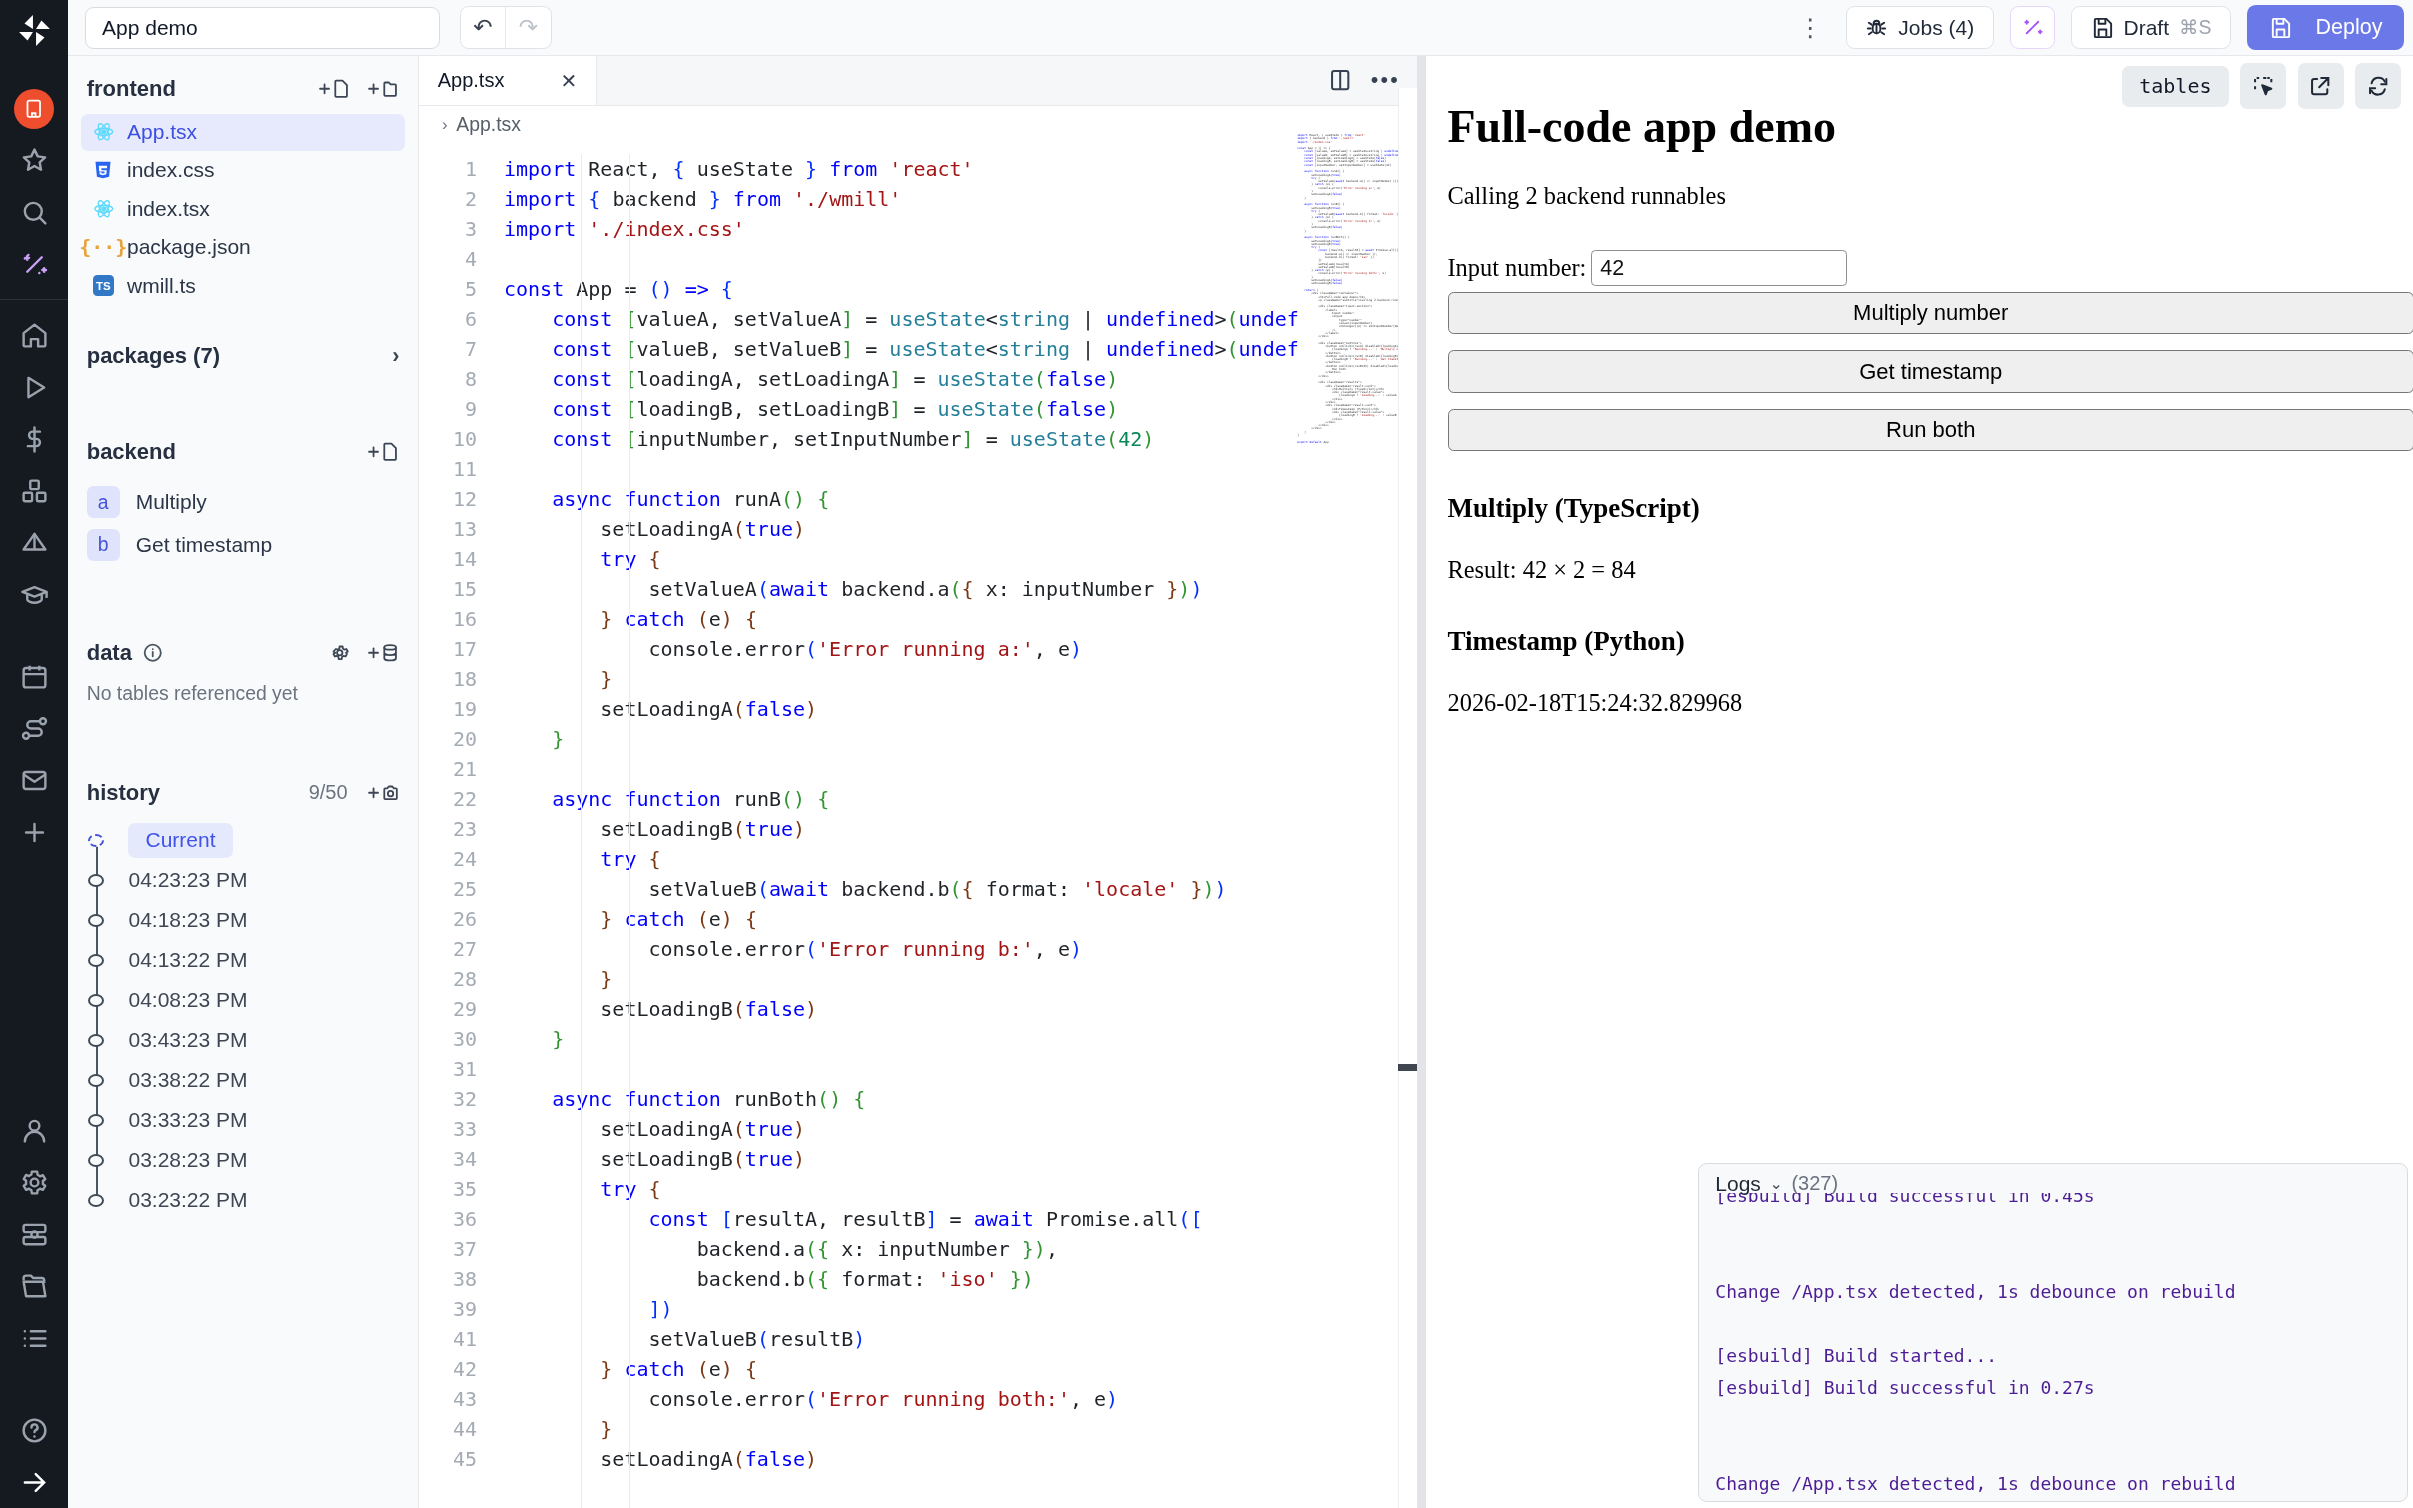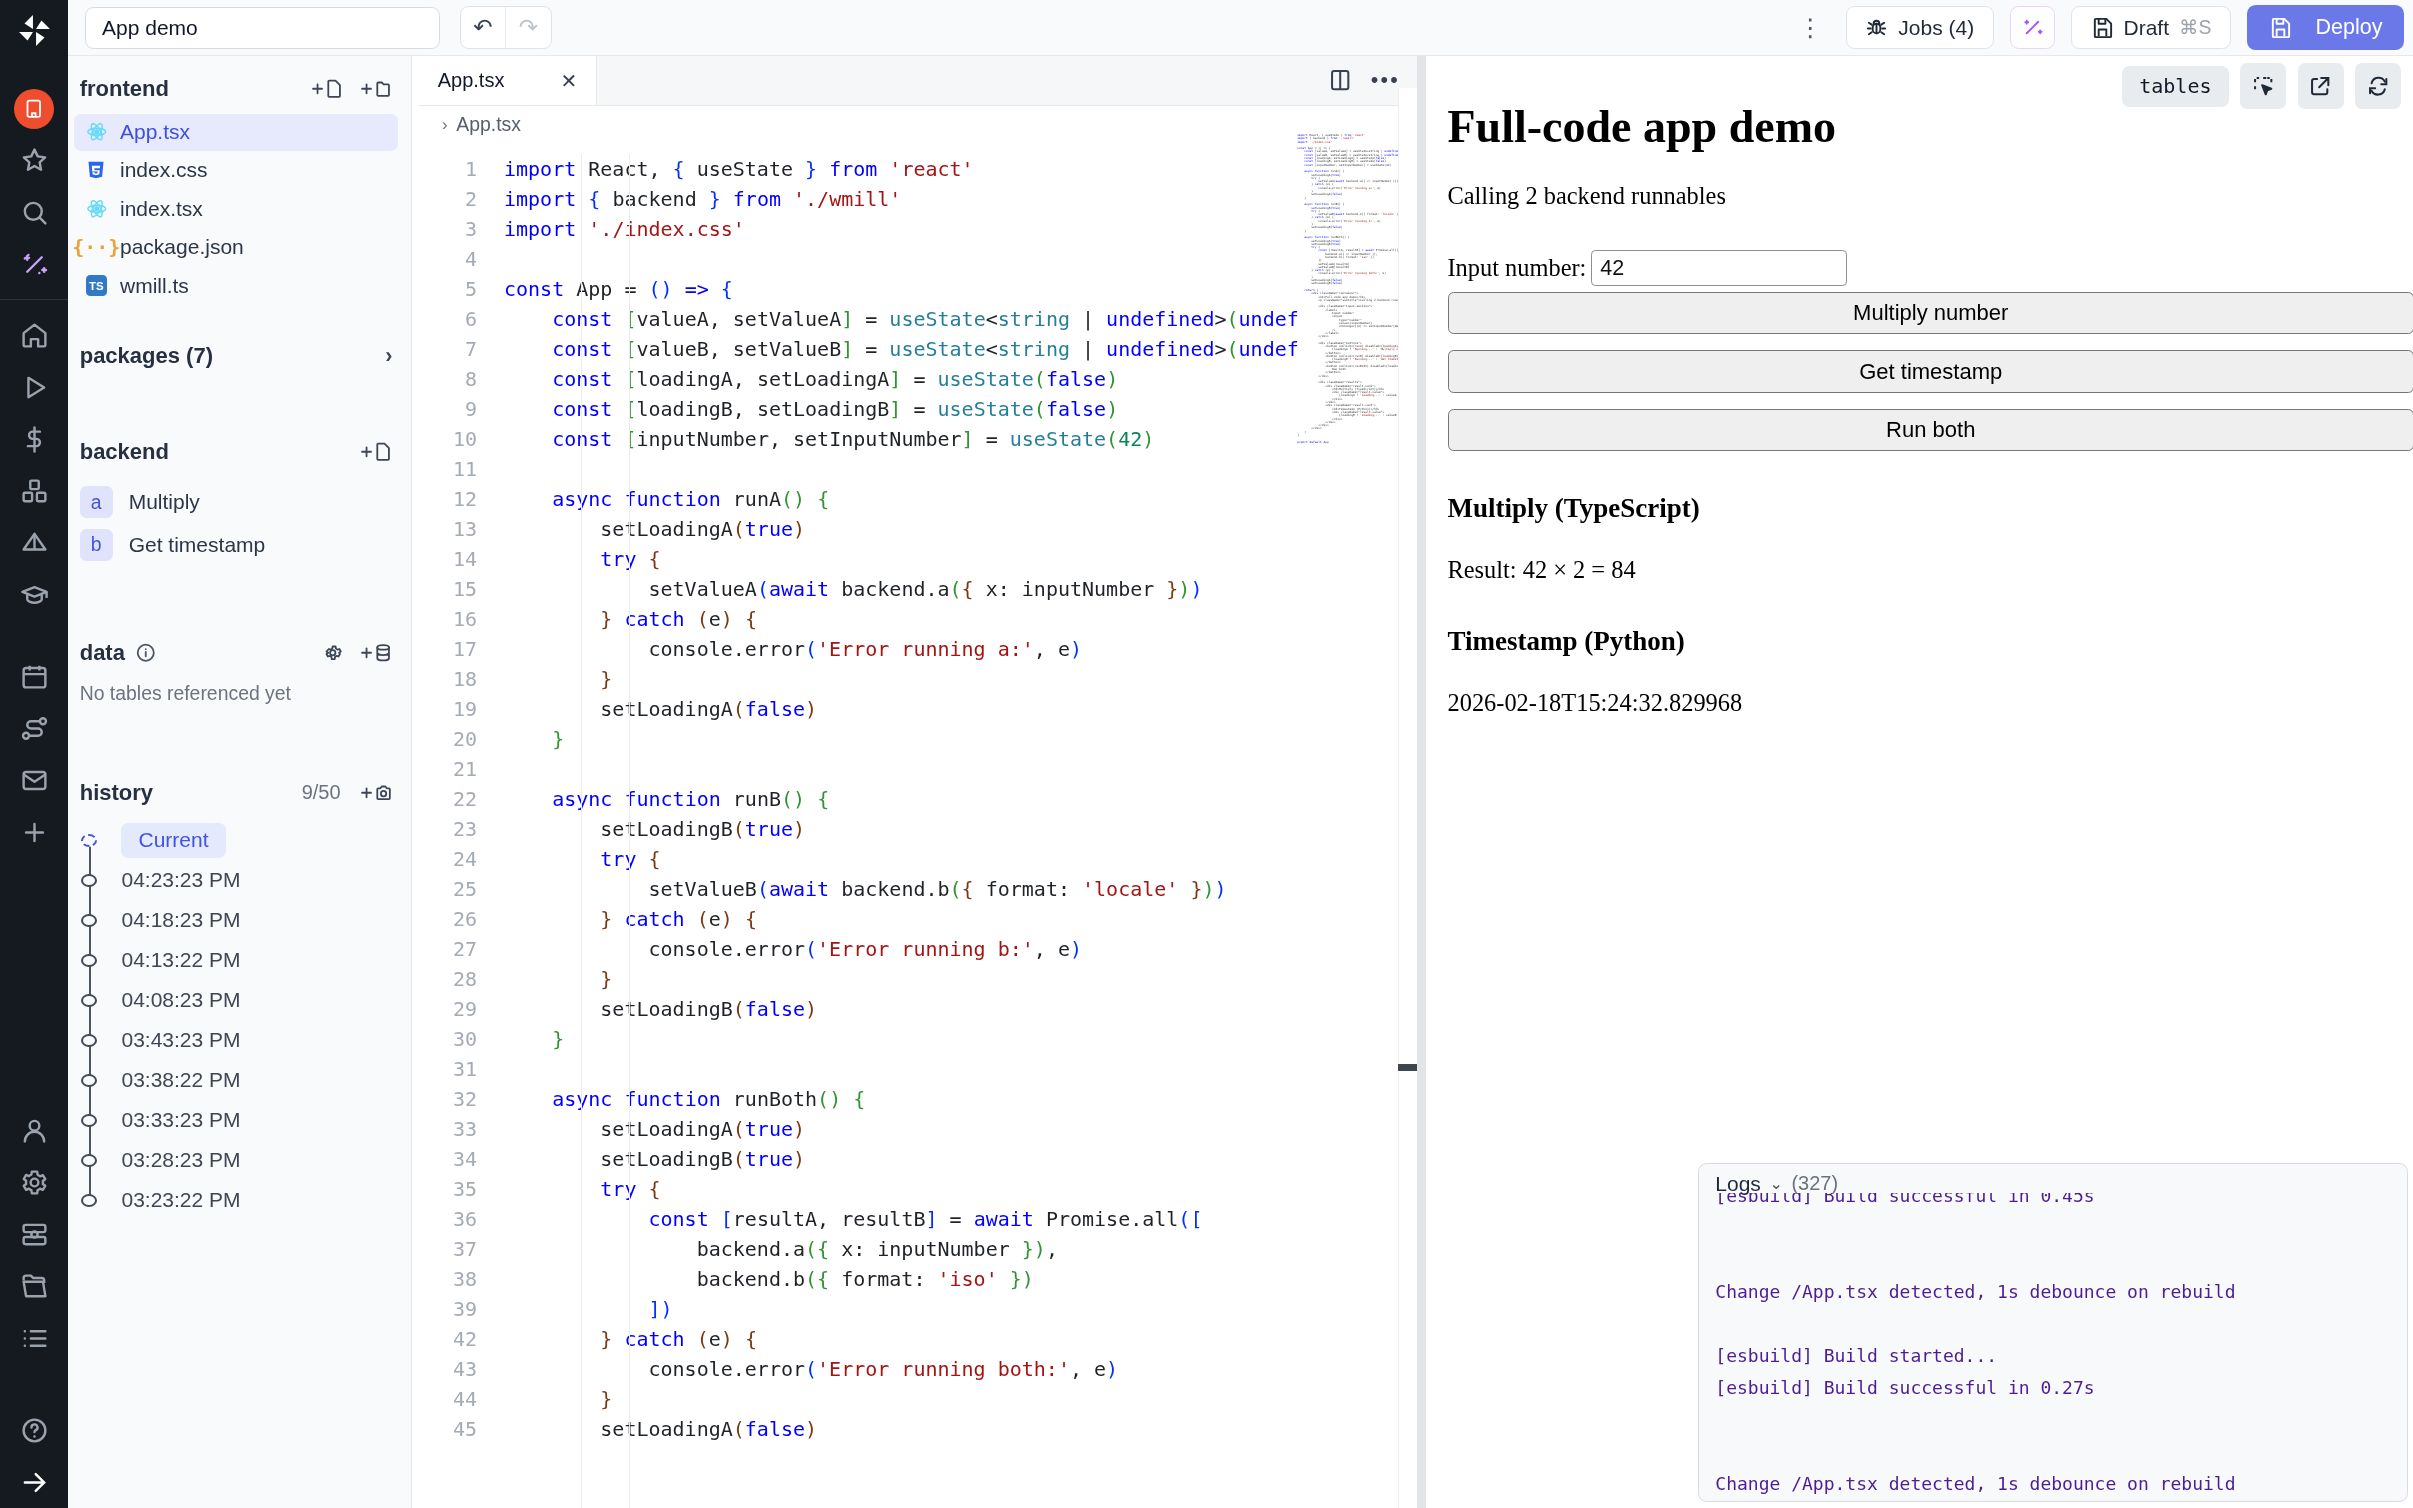--- a/index.html
+++ b/index.html
@@ -37,21 +37,21 @@
   .tb-btn svg { width:23px; height:23px; }
   .shortcut { color:#9ca3af; font-size:19.4px; }
   .wand-btn { width:45px; height:43px; display:flex; align-items:center; justify-content:center;
     background:#fff; border:1.4px solid #e7d5fb; border-radius:8.6px; color:#a855f7; cursor:pointer; }
   .wand-btn svg { width:23px; height:23px; }
   .deploy { display:flex; align-items:center; gap:24px; height:45px; padding:0 21.5px; border-radius:8.6px;
     border:none; color:#fff; font-size:21.5px; cursor:pointer; }
   .deploy svg { width:23px; height:23px; }
 
   
-  #explorer { position:absolute; left:61px; top:56px; width:351px; height:1452px; background:#f9fafb;
+  #explorer { position:absolute; left:68px; top:56px; width:351px; height:1452px; background:#f9fafb;
     border-right:1.4px solid #e6e8eb; padding:20px 18.7px 0 18.7px; }
   .sec-head { display:flex; align-items:center; font-size:22px; font-weight:bold; color:#263041; }
   .sec-head .hicons { margin-left:auto; display:flex; align-items:center; gap:16px; color:#3d4654; }
   .hicons svg { width:21.5px; height:21.5px; cursor:pointer; }
   .file-row { display:flex; align-items:center; gap:13px; height:37px; margin:1.4px -5.7px; padding:0 11.5px;
     border-radius:7.2px; font-size:21px; color:#2b3648; cursor:pointer; }
   .file-row.sel { background:#e7eafc; color:#3c4fe0; }
   .fic { width:21.5px; height:21.5px; display:flex; align-items:center; justify-content:center; flex:none; }
   .packages-row { display:flex; align-items:center; margin-top:39px; font-size:22px; font-weight:bold;
     color:#263041; cursor:pointer; }
@@ -534,20 +534,21 @@
         <div class="cl"><span class="ln">30</span><span class="lt"><span class="tk-d">    </span><span class="tk-b2">}</span></span></div>
         <div class="cl"><span class="ln">31</span><span class="lt"></span></div>
         <div class="cl"><span class="ln">32</span><span class="lt"><span class="tk-d">    </span><span class="tk-k">async</span><span class="tk-d"> </span><span class="tk-k">function</span><span class="tk-d"> runBoth</span><span class="tk-b2">()</span><span class="tk-d"> </span><span class="tk-b2">{</span></span></div>
         <div class="cl"><span class="ln">33</span><span class="lt"><span class="tk-d">        setLoadingA</span><span class="tk-b3">(</span><span class="tk-k">true</span><span class="tk-b3">)</span></span></div>
         <div class="cl"><span class="ln">34</span><span class="lt"><span class="tk-d">        setLoadingB</span><span class="tk-b3">(</span><span class="tk-k">true</span><span class="tk-b3">)</span></span></div>
         <div class="cl"><span class="ln">35</span><span class="lt"><span class="tk-d">        </span><span class="tk-k">try</span><span class="tk-d"> </span><span class="tk-b3">{</span></span></div>
         <div class="cl"><span class="ln">36</span><span class="lt"><span class="tk-d">            </span><span class="tk-k">const</span><span class="tk-d"> </span><span class="tk-b1">[</span><span class="tk-d">resultA, resultB</span><span class="tk-b1">]</span><span class="tk-d"> = </span><span class="tk-k">await</span><span class="tk-d"> Promise.all</span><span class="tk-b1">(</span><span class="tk-b1">[</span></span></div>
         <div class="cl"><span class="ln">37</span><span class="lt"><span class="tk-d">                backend.a</span><span class="tk-b2">(</span><span class="tk-b2">{</span><span class="tk-d"> x: inputNumber </span><span class="tk-b2">}</span><span class="tk-b2">)</span><span class="tk-d">,</span></span></div>
         <div class="cl"><span class="ln">38</span><span class="lt"><span class="tk-d">                backend.b</span><span class="tk-b2">(</span><span class="tk-b2">{</span><span class="tk-d"> format: </span><span class="tk-s">'iso'</span><span class="tk-d"> </span><span class="tk-b2">}</span><span class="tk-b2">)</span></span></div>
         <div class="cl"><span class="ln">39</span><span class="lt"><span class="tk-d">            </span><span class="tk-b1">]</span><span class="tk-b1">)</span></span></div>
+        <div class="cl"><span class="ln">41</span><span class="lt"><span class="tk-d">            setValueB</span><span class="tk-b1">(</span><span class="tk-d">resultB</span><span class="tk-b1">)</span></span></div>
         <div class="cl"><span class="ln">42</span><span class="lt"><span class="tk-d">        </span><span class="tk-b3">}</span><span class="tk-d"> </span><span class="tk-k">catch</span><span class="tk-d"> </span><span class="tk-b3">(</span><span class="tk-d">e</span><span class="tk-b3">)</span><span class="tk-d"> </span><span class="tk-b3">{</span></span></div>
         <div class="cl"><span class="ln">43</span><span class="lt"><span class="tk-d">            console.error</span><span class="tk-b1">(</span><span class="tk-s">'Error running both:'</span><span class="tk-d">, e</span><span class="tk-b1">)</span></span></div>
         <div class="cl"><span class="ln">44</span><span class="lt"><span class="tk-d">        </span><span class="tk-b3">}</span></span></div>
         <div class="cl"><span class="ln">45</span><span class="lt"><span class="tk-d">        setLoadingA</span><span class="tk-b3">(</span><span class="tk-k">false</span><span class="tk-b3">)</span></span></div>
       </div>
     <div id="minimap"><div><span class="mk">import</span> React, { useState } <span class="mk">from</span> <span class="ms">'react'</span></div><div><span class="mk">import</span> { backend } <span class="mk">from</span> <span class="ms">'./wmill'</span></div><div><span class="mk">import</span> <span class="ms">'./index.css'</span></div><div>&nbsp;</div><div><span class="mk">const</span> App = () =&gt; {</div><div>    <span class="mk">const</span> [valueA, setValueA] = useState&lt;string | <span class="mk">undefined</span>&gt;()</div><div>    <span class="mk">const</span> [valueB, setValueB] = useState&lt;string | <span class="mk">undefined</span>&gt;()</div><div>    <span class="mk">const</span> [loadingA, setLoadingA] = useState(<span class="mk">false</span>)</div><div>    <span class="mk">const</span> [loadingB, setLoadingB] = useState(<span class="mk">false</span>)</div><div>    <span class="mk">const</span> [inputNumber, setInputNumber] = useState(42)</div><div>&nbsp;</div><div>    <span class="mk">async</span> <span class="mk">function</span> runA() {</div><div>        setLoadingA(<span class="mk">true</span>)</div><div>        <span class="mk">try</span> {</div><div>            setValueA(<span class="mk">await</span> backend.a({ x: inputNumber }))</div><div>        } <span class="mk">catch</span> (e) {</div><div>            console.error(<span class="ms">'Error running a:'</span>, e)</div><div>        }</div><div>        setLoadingA(<span class="mk">false</span>)</div><div>    }</div><div>&nbsp;</div><div>    <span class="mk">async</span> <span class="mk">function</span> runB() {</div><div>        setLoadingB(<span class="mk">true</span>)</div><div>        <span class="mk">try</span> {</div><div>            setValueB(<span class="mk">await</span> backend.b({ format: <span class="ms">'locale'</span> }))</div><div>        } <span class="mk">catch</span> (e) {</div><div>            console.error(<span class="ms">'Error running b:'</span>, e)</div><div>        }</div><div>        setLoadingB(<span class="mk">false</span>)</div><div>    }</div><div>&nbsp;</div><div>    <span class="mk">async</span> <span class="mk">function</span> runBoth() {</div><div>        setLoadingA(<span class="mk">true</span>)</div><div>        setLoadingB(<span class="mk">true</span>)</div><div>        <span class="mk">try</span> {</div><div>            <span class="mk">const</span> [resultA, resultB] = <span class="mk">await</span> Promise.all([</div><div>                backend.a({ x: inputNumber }),</div><div>                backend.b({ format: <span class="ms">'iso'</span> })</div><div>            ])</div><div>            setValueA(resultA)</div><div>            setValueB(resultB)</div><div>        } <span class="mk">catch</span> (e) {</div><div>            console.error(<span class="ms">'Error running both:'</span>, e)</div><div>        }</div><div>        setLoadingA(<span class="mk">false</span>)</div><div>        setLoadingB(<span class="mk">false</span>)</div><div>&nbsp;</div><div>    <span class="mk">return</span> (</div><div>        &lt;div className="container"&gt;</div><div>            &lt;h1&gt;Full-code app demo&lt;/h1&gt;</div><div>            &lt;p className="subtitle"&gt;Calling 2 backend runnables&lt;/p&gt;</div><div>&nbsp;</div><div>            &lt;div className="input-section"&gt;</div><div>                &lt;label&gt;</div><div>                    Input number:</div><div>                    &lt;input</div><div>                        type="number"</div><div>                        value={inputNumber}</div><div>                        onChange={(e) =&gt; setInputNumber(Number(e.target.value))}</div><div>                    /&gt;</div><div>                &lt;/label&gt;</div><div>            &lt;/div&gt;</div><div>&nbsp;</div><div>            &lt;div className="buttons"&gt;</div><div>                &lt;button onClick={runA} disabled={loadingA}&gt;</div><div>                    {loadingA ? <span class="ms">'Running...'</span> : <span class="ms">'Multiply number'</span>}</div><div>                &lt;/button&gt;</div><div>                &lt;button onClick={runB} disabled={loadingB}&gt;</div><div>                    {loadingB ? <span class="ms">'Running...'</span> : <span class="ms">'Get timestamp'</span>}</div><div>                &lt;/button&gt;</div><div>                &lt;button onClick={runBoth} disabled={loadingA || loadingB}&gt;</div><div>                    Run both</div><div>                &lt;/button&gt;</div><div>            &lt;/div&gt;</div><div>&nbsp;</div><div>            &lt;div className="results"&gt;</div><div>                &lt;div className="result-card"&gt;</div><div>                    &lt;h3&gt;Multiply (TypeScript)&lt;/h3&gt;</div><div>                    &lt;div className="result-value"&gt;</div><div>                        {loadingA ? <span class="ms">'Loading...'</span> : valueA ?? }</div><div>                    &lt;/div&gt;</div><div>                &lt;/div&gt;</div><div>                &lt;div className="result-card"&gt;</div><div>                    &lt;h3&gt;Timestamp (Python)&lt;/h3&gt;</div><div>                    &lt;div className="result-value"&gt;</div><div>                        {loadingB ? <span class="ms">'Loading...'</span> : valueB ?? }</div><div>                    &lt;/div&gt;</div><div>                &lt;/div&gt;</div><div>            &lt;/div&gt;</div><div>        &lt;/div&gt;</div><div>    )</div><div>}</div><div>&nbsp;</div><div><span class="mk">export</span> <span class="mk">default</span> App</div></div>
     <div id="scrollcol"></div>
     <div id="drag-dash"></div>
   </div>
 

